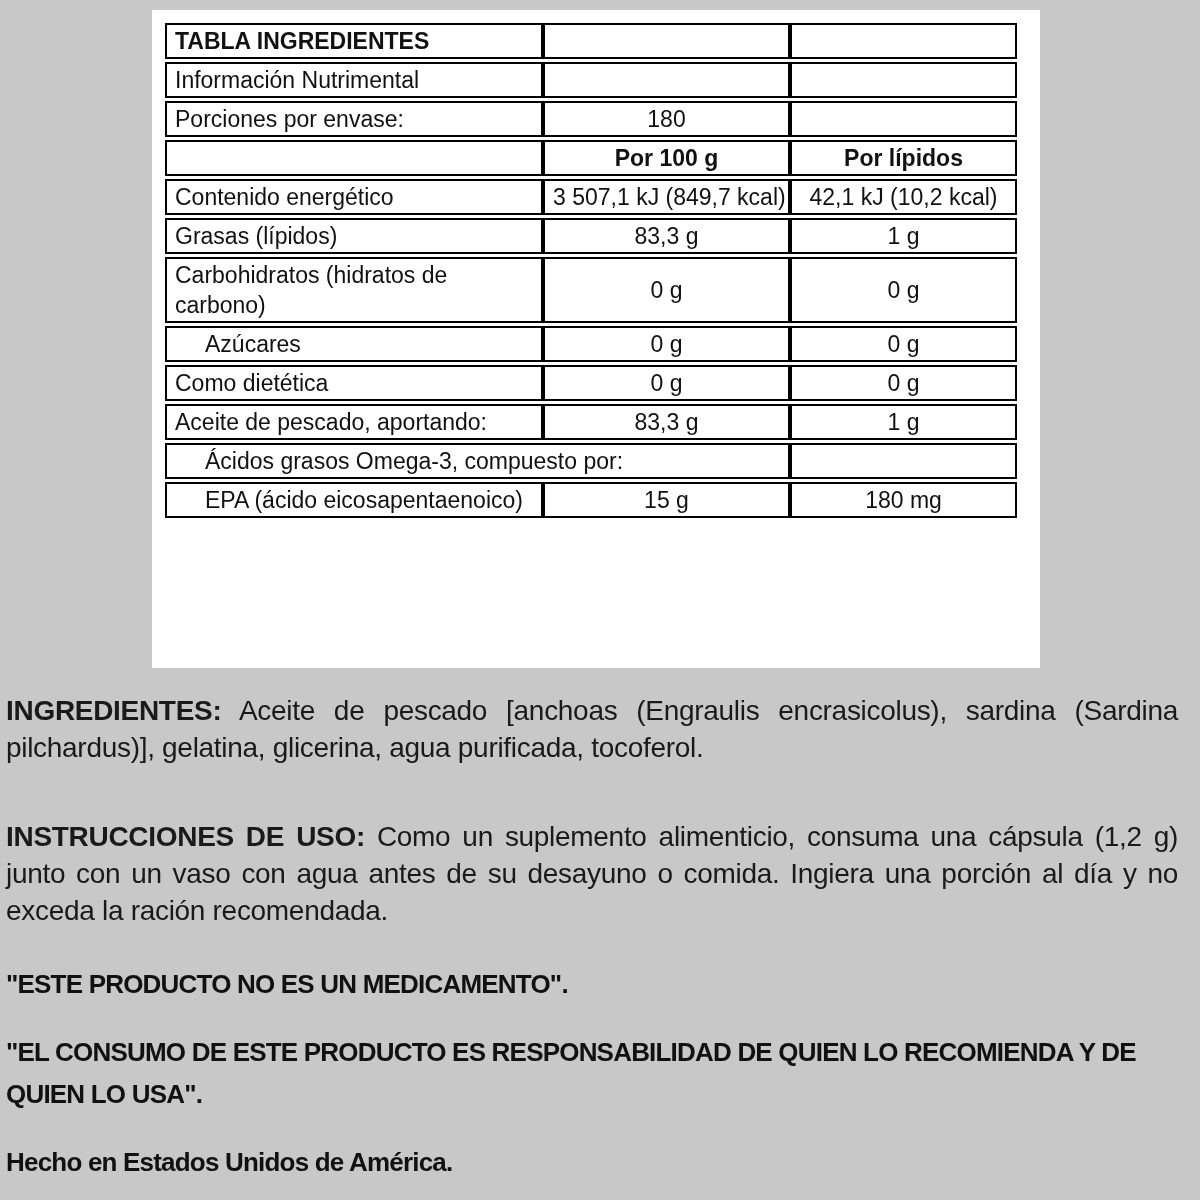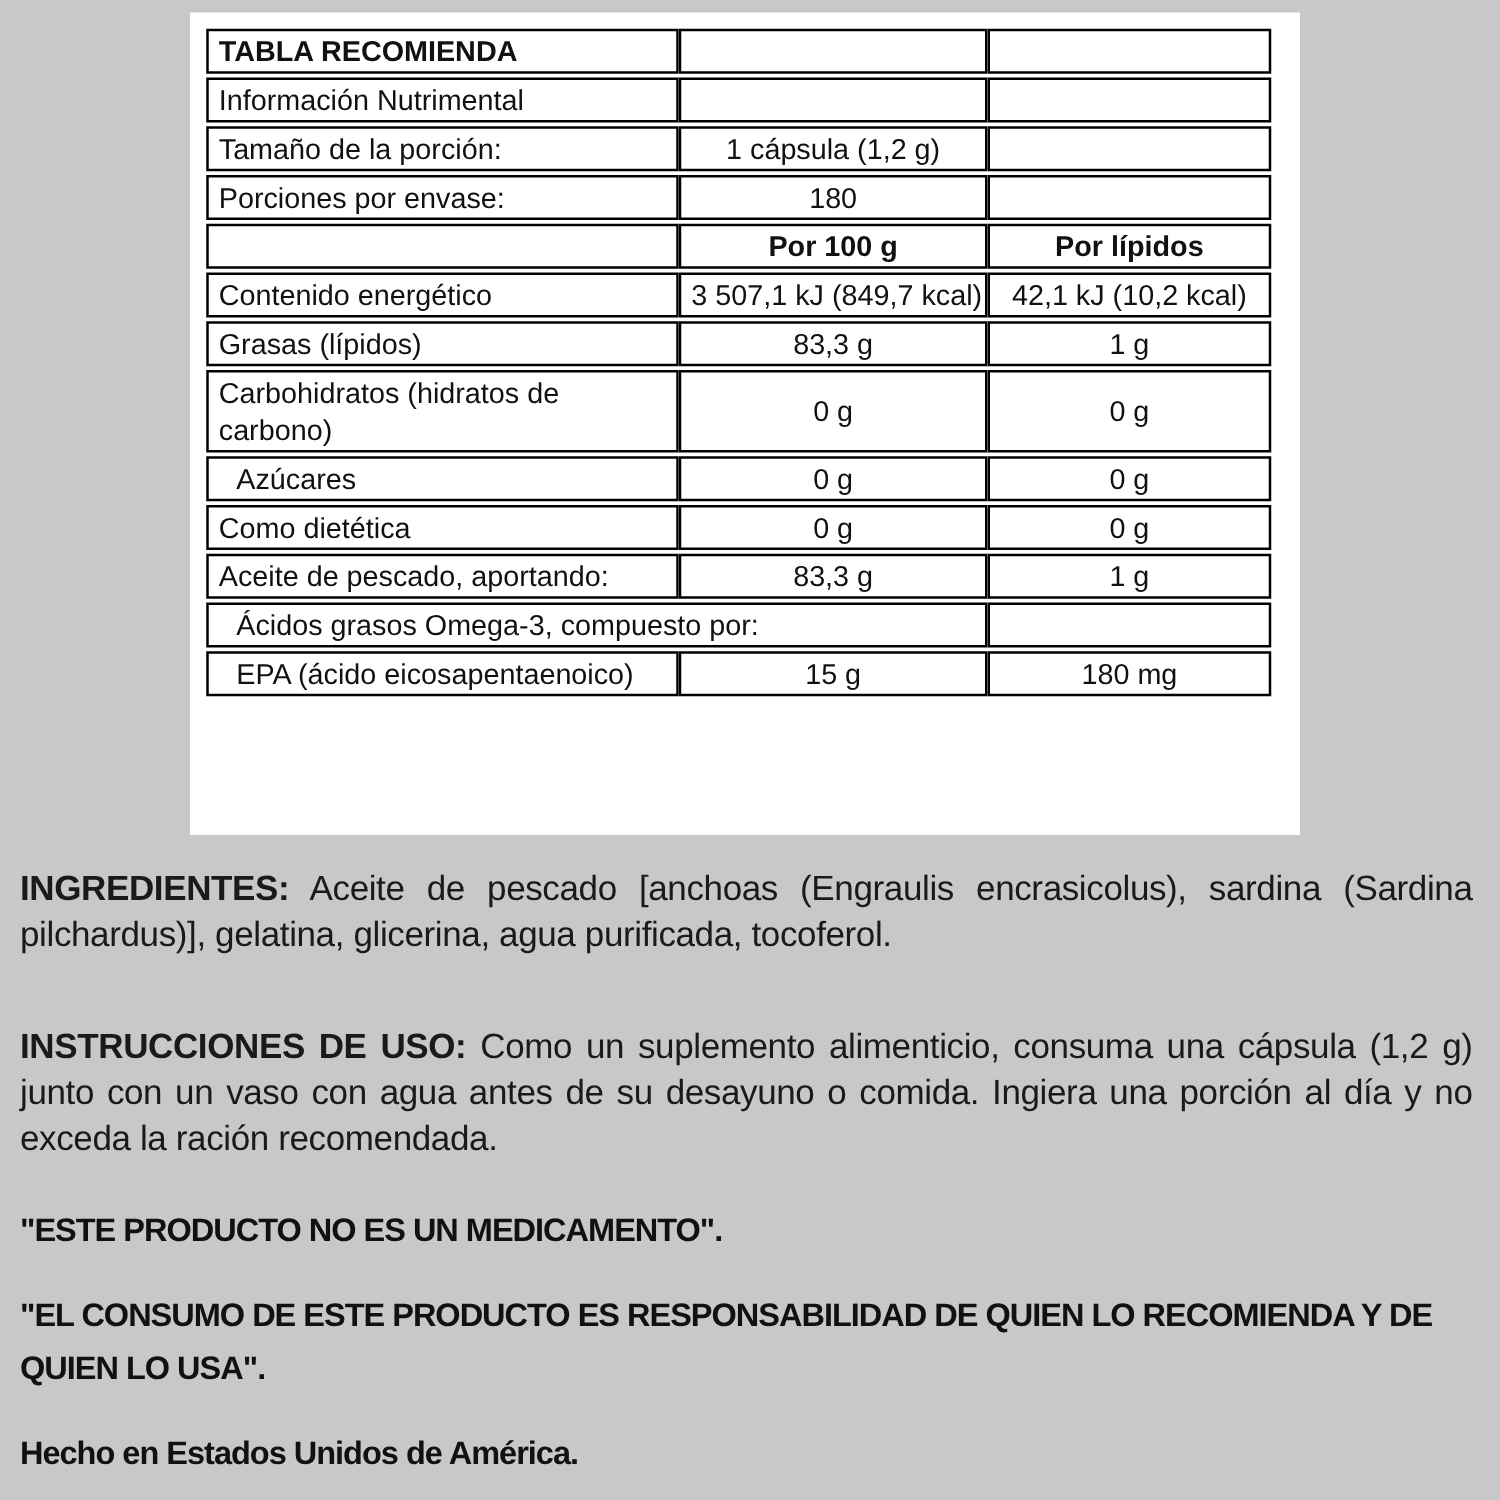--- a/index.html
+++ b/index.html
@@ -27,32 +27,32 @@
   table.nutri td {
     border: 2px solid #000;
     background: #fff;
     font-size: 23px;
     line-height: 30px;
     padding: 1px 8px;
     vertical-align: middle;
     overflow: hidden;
   }
   td.label { text-align: left; }
-  td.label.indent { padding-left: 22px; }
+  td.label.indent { padding-left: 38px; }
   td.value {
     text-align: center;
     font-size: 22px;
     white-space: nowrap;
     padding: 1px 4px;
   }
   .bold { font-weight: bold; }
   td.title-cell { font-size: 25px; }
   .text-block {
     position: absolute;
-    left: 16px; right: 22px; top: 692px;
+    left: 6px; right: 22px; top: 692px;
   }
   p.para {
     font-size: 28px;
     line-height: 37px;
     letter-spacing: -0.3px;
     text-align: justify;
     color: #1a1a1a;
   }
   p.para .lead { font-weight: bold; }
   p.instructions { margin-top: 52px; }
@@ -72,32 +72,27 @@
 
 <div class="sheet">
   <table class="nutri">
     <colgroup>
       <col style="width:378px">
       <col style="width:247px">
       <col style="width:227px">
     </colgroup>
     <tbody>
         <tr>
-          <td class="label bold title-cell">TABLA RECOMIENDA</td>
+          <td class="label bold title-cell">TABLA INGREDIENTES</td>
           <td class="value"></td>
           <td class="value"></td>
         </tr>
         <tr>
           <td class="label">Información Nutrimental</td>
           <td class="value"></td>
-          <td class="value"></td>
-        </tr>
-        <tr>
-          <td class="label">Tamaño de la porción:</td>
-          <td class="value">1 cápsula (1,2 g)</td>
           <td class="value"></td>
         </tr>
         <tr>
           <td class="label">Porciones por envase:</td>
           <td class="value">180</td>
           <td class="value"></td>
         </tr>
         <tr>
           <td class="label"></td>
           <td class="value bold">Por 100 g</td>

